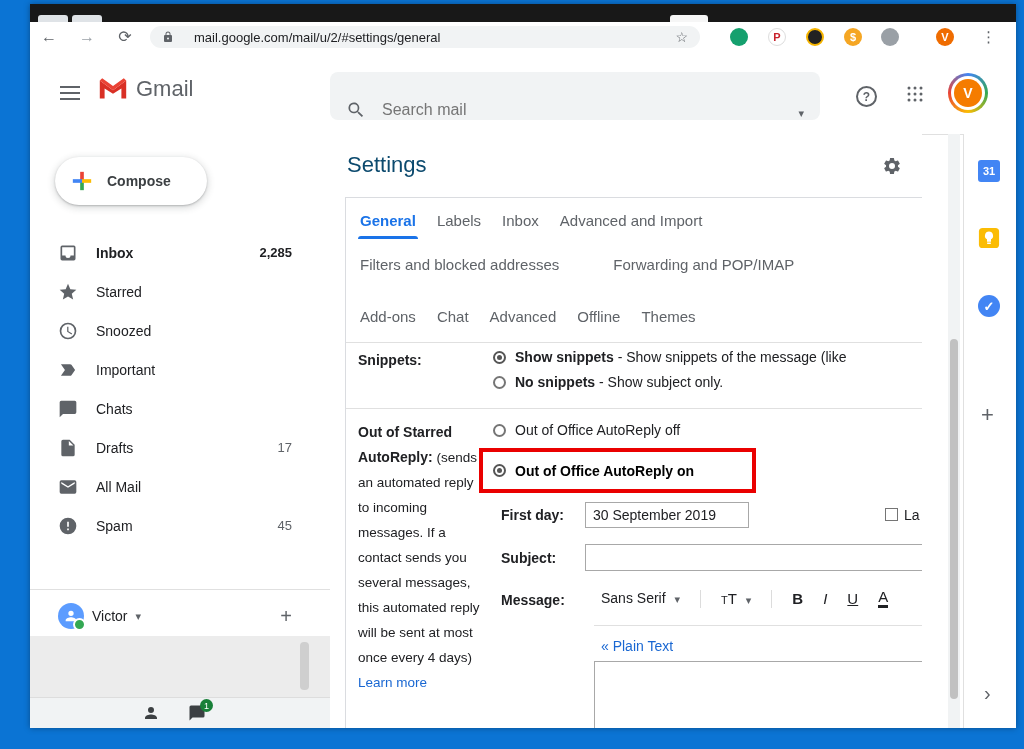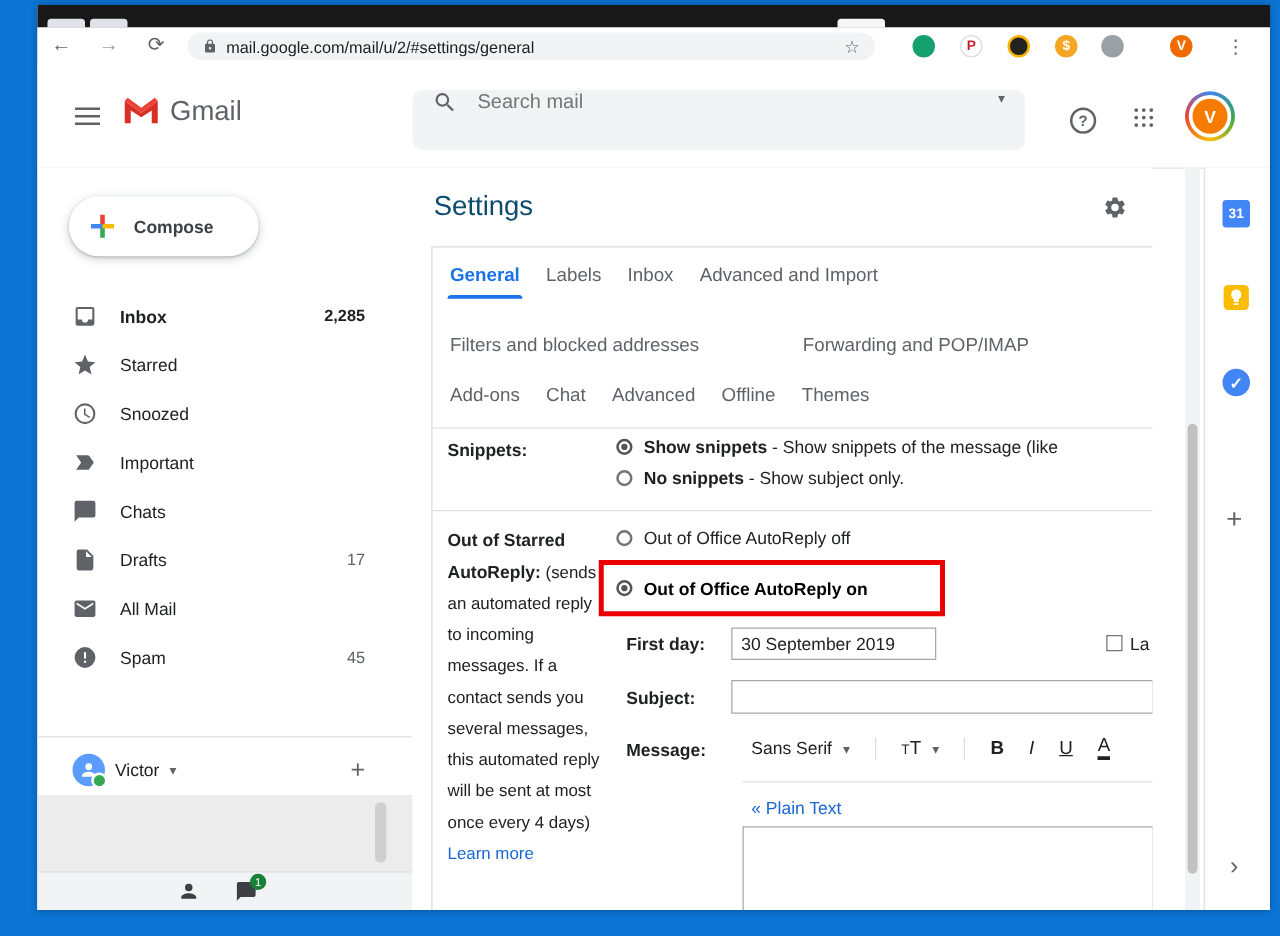--- a/index.html
+++ b/index.html
@@ -9,35 +9,35 @@
   svg{display:block}
 
   
   .win{position:absolute;left:30px;top:4px;width:986px;height:724px;background:#fff;box-shadow:0 0 6px rgba(0,0,0,.35)}
   .titlebar{position:absolute;left:0;top:0;right:0;height:18px;background:#181818}
   .tabhint{position:absolute;bottom:0;height:7px;background:#dfe3e7;border-radius:3px 3px 0 0}
   .toolbar{position:absolute;left:0;top:18px;right:0;height:30px;background:#fff;border-bottom:1px solid #e3e3e3}
   .navbtn{position:absolute;top:4px;font-size:16px;color:#5f6368;width:22px;text-align:center;line-height:22px}
   .urlbar{position:absolute;left:120px;top:4px;width:550px;height:22px;background:#f1f3f4;border-radius:11px;
           display:flex;align-items:center;padding:0 12px;box-sizing:border-box}
-  .urltext{font-size:13px;color:#202124;margin-left:7px;flex:1;white-space:nowrap;overflow:hidden}
+  .urltext{font-size:13px;color:#202124;margin-left:20px;flex:1;white-space:nowrap;overflow:hidden}
   .urlstar{font-size:14px;color:#5f6368}
   .ext{position:absolute;top:6px;width:18px;height:18px;border-radius:50%;box-sizing:border-box;
        display:flex;align-items:center;justify-content:center;font-size:11px;font-weight:bold}
   .menudots{position:absolute;top:6px;font-size:15px;color:#5f6368}
 
   
   .page{position:absolute;left:0;top:48px;right:0;bottom:0;background:#fff;overflow:hidden}
   .ghdr{position:absolute;left:0;top:0;right:0;height:82px;border-bottom:1px solid #e0e0e0;background:#fff}
   .hamburger{position:absolute;left:30px;top:30px;width:20px}
   .hamburger div{height:2px;background:#5f6368;margin:4px 0}
   .logo{position:absolute;left:68px;top:24px;display:flex;align-items:center;gap:8px}
   .logo-text{font-size:22px;color:#5f6368}
   .searchbar{position:absolute;left:300px;top:20px;width:490px;height:48px;background:#f1f3f4;border-radius:8px;
-             display:flex;align-items:flex-start;padding:0 16px;box-sizing:border-box}
+             display:flex;align-items:flex-end;padding:0 16px;box-sizing:border-box}
   .searchbar input{border:0;background:transparent;outline:none;font-size:16px;color:#5f6368;flex:1;margin-left:14px;
                    font-family:"Liberation Sans",sans-serif}
   .caret{color:#5f6368;font-size:11px}
   .helpbtn{position:absolute;left:826px;top:34px;width:17px;height:17px;border:2px solid #5f6368;border-radius:50%;
            color:#5f6368;font-size:12px;font-weight:bold;display:flex;align-items:center;justify-content:center}
   .gridbtn{position:absolute;left:876px;top:33px}
   .gavatar{position:absolute;left:918px;top:21px;width:40px;height:40px;border-radius:50%;
            background:conic-gradient(#4285f4,#34a853,#fbbc04,#ea4335,#4285f4);
            display:flex;align-items:center;justify-content:center}
   .gavatar .ring{width:34px;height:34px;border-radius:50%;background:#fff;display:flex;align-items:center;justify-content:center}
@@ -301,21 +301,21 @@
         </div>
 
         <div class="card">
 
           <div class="tabrow" style="top:10px">
             <span class="tab active">General</span>
             <span class="tab">Labels</span>
             <span class="tab">Inbox</span>
             <span class="tab">Advanced and Import</span>
           </div>
-          <div class="tabrow" style="top:66px;gap:79px">
+          <div class="tabrow" style="top:54px;gap:50px">
             <span class="tab">Filters and blocked addresses</span>
             <span class="tab">Forwarding and POP/IMAP</span>
           </div>
           <div class="tabrow" style="top:106px">
             <span class="tab">Add-ons</span>
             <span class="tab">Chat</span>
             <span class="tab">Advanced</span>
             <span class="tab">Offline</span>
             <span class="tab">Themes</span>
           </div>

